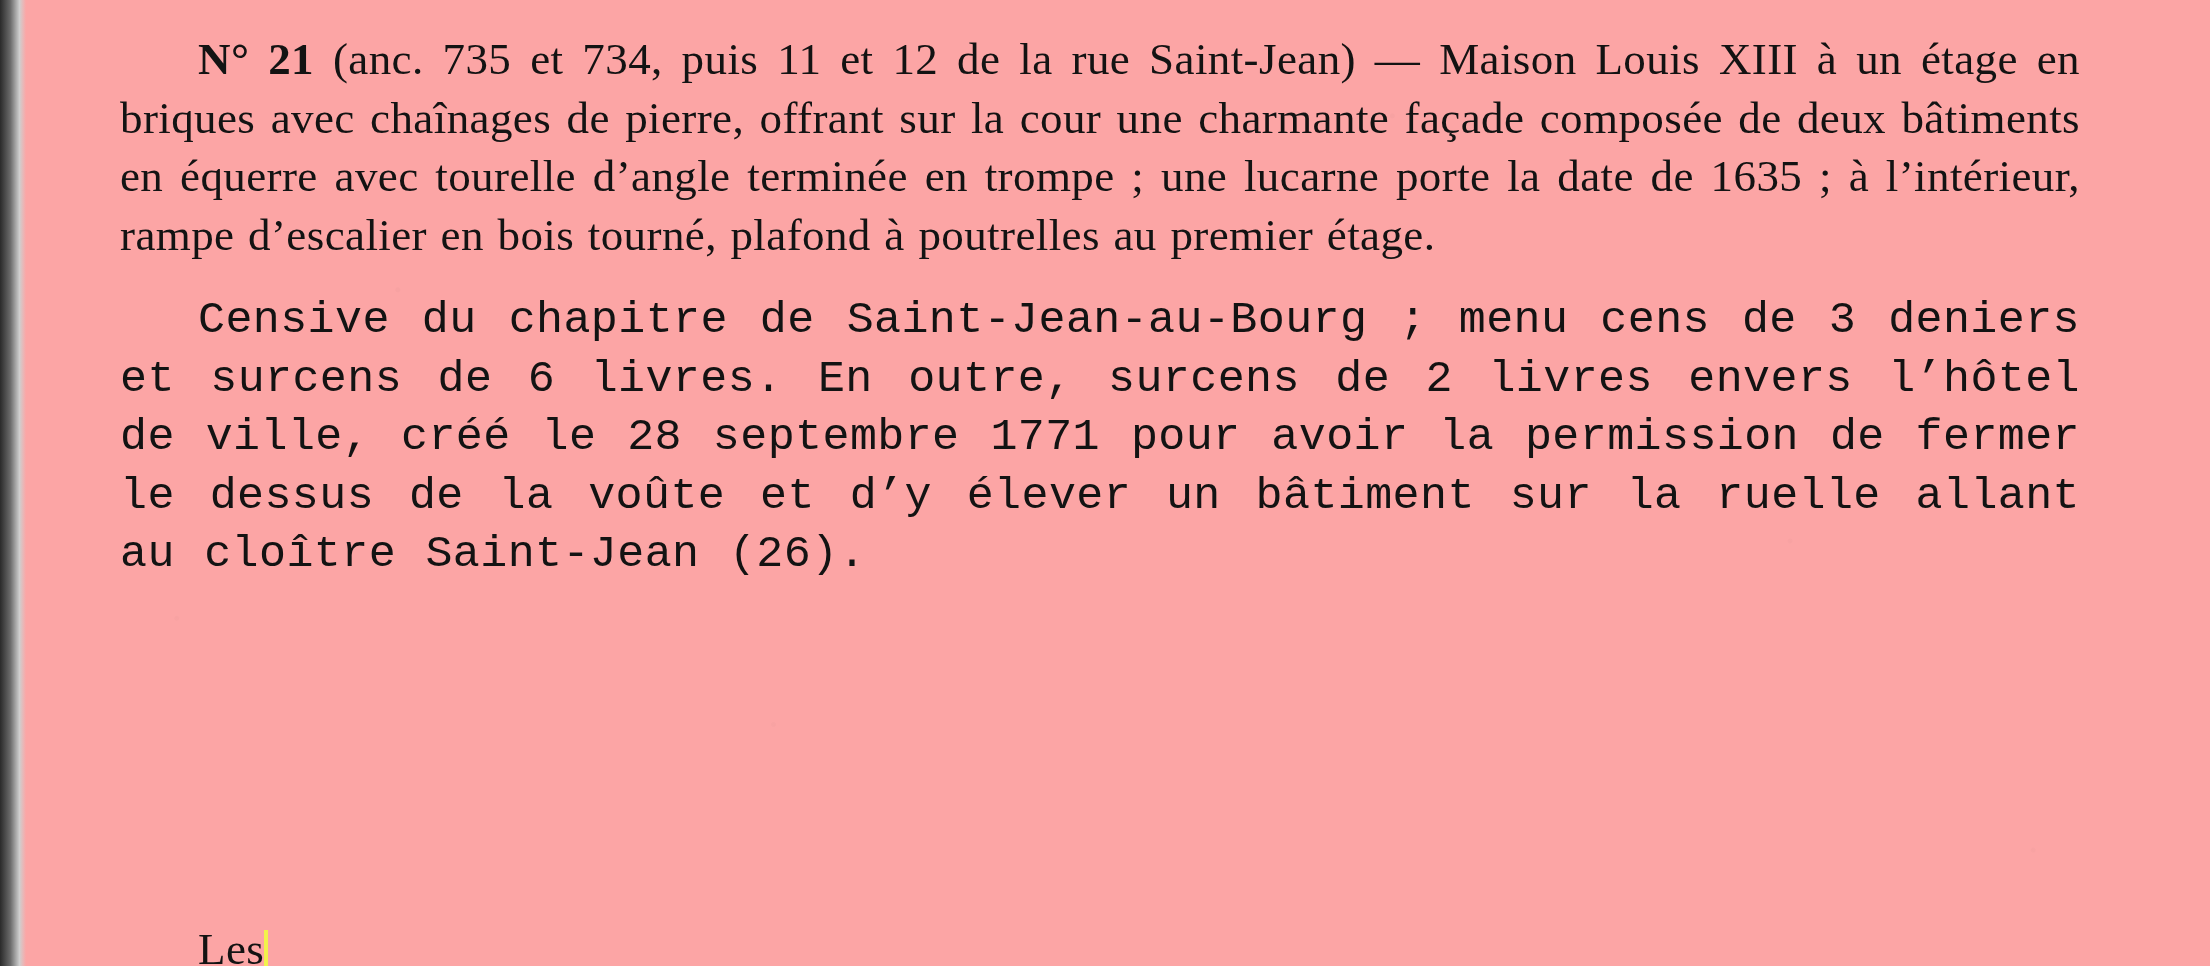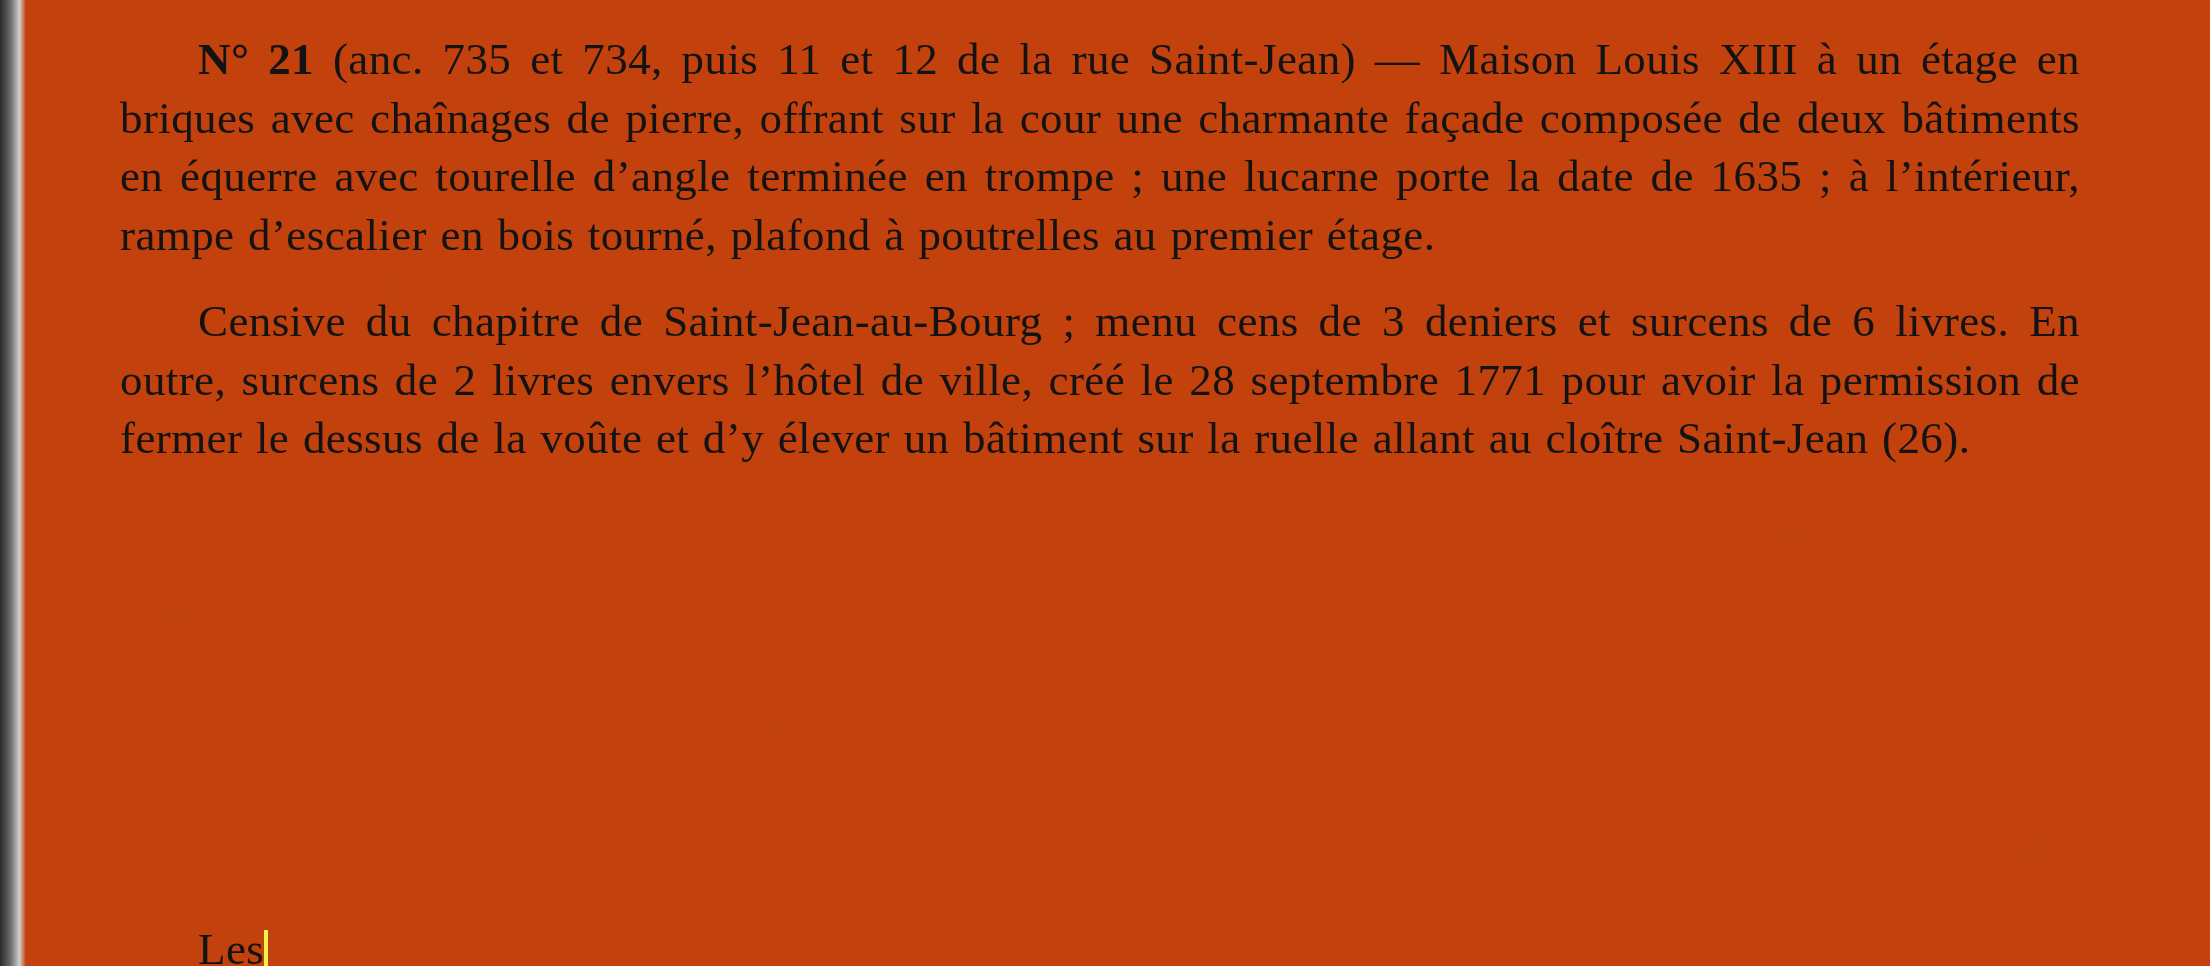--- a/index.html
+++ b/index.html
@@ -10,21 +10,21 @@
   body {
     width: 2210px;
     height: 966px;
     overflow: hidden;
     font-family: "Liberation Serif", serif;
   }
   .page {
     position: relative;
     width: 2210px;
     height: 966px;
-    background: #c2410c;
+    background: #fca5a5;
     overflow: hidden;
   }
   
   .paper-texture {
     position: absolute;
     inset: 0;
     background:
       radial-gradient(circle at 18% 30%, rgba(0,0,0,0.020) 0 2px, transparent 3px),
       radial-gradient(circle at 63% 12%, rgba(0,0,0,0.018) 0 2px, transparent 3px),
       radial-gradient(circle at 81% 56%, rgba(0,0,0,0.016) 0 2px, transparent 3px),
@@ -57,20 +57,21 @@
     text-align: justify;
     text-justify: inter-word;
     letter-spacing: 0.4px;
     word-spacing: 2px;
   }
   p.para.indent {
     text-indent: 78px;
   }
   p.para:last-child {
     margin-bottom: 0;
+    font-family: Liberation Mono, monospace;
   }
   .cut-line {
     position: absolute;
     left: 120px;
     top: 930px;
     width: 1960px;
     height: 40px;
     overflow: hidden;
     font-size: 45px;
     line-height: 1.30;

